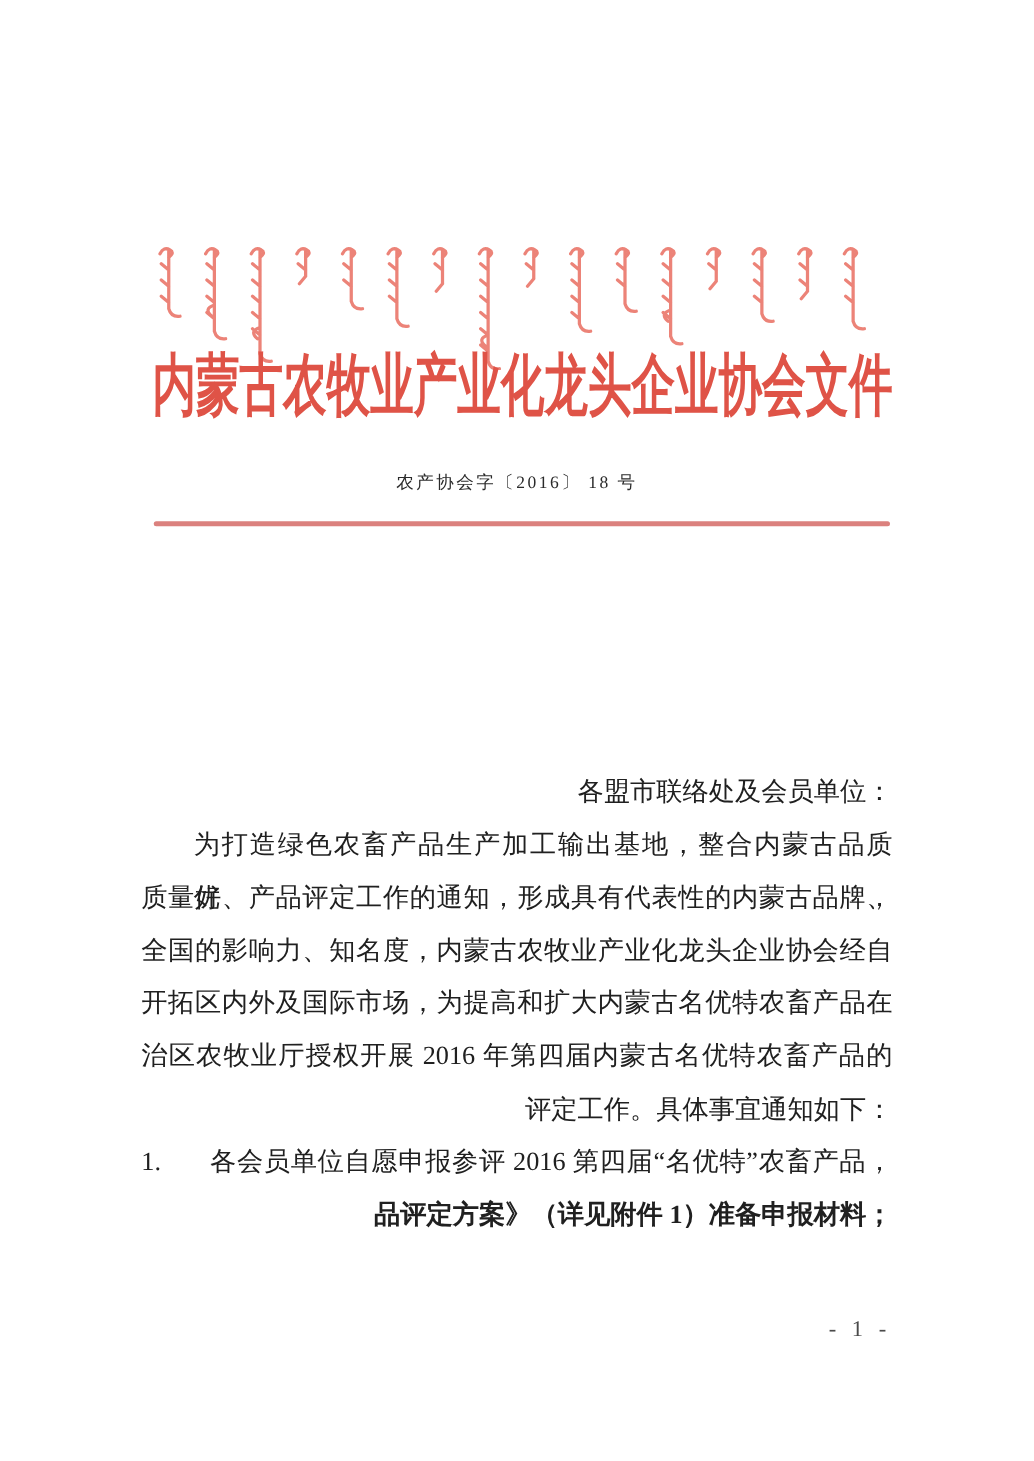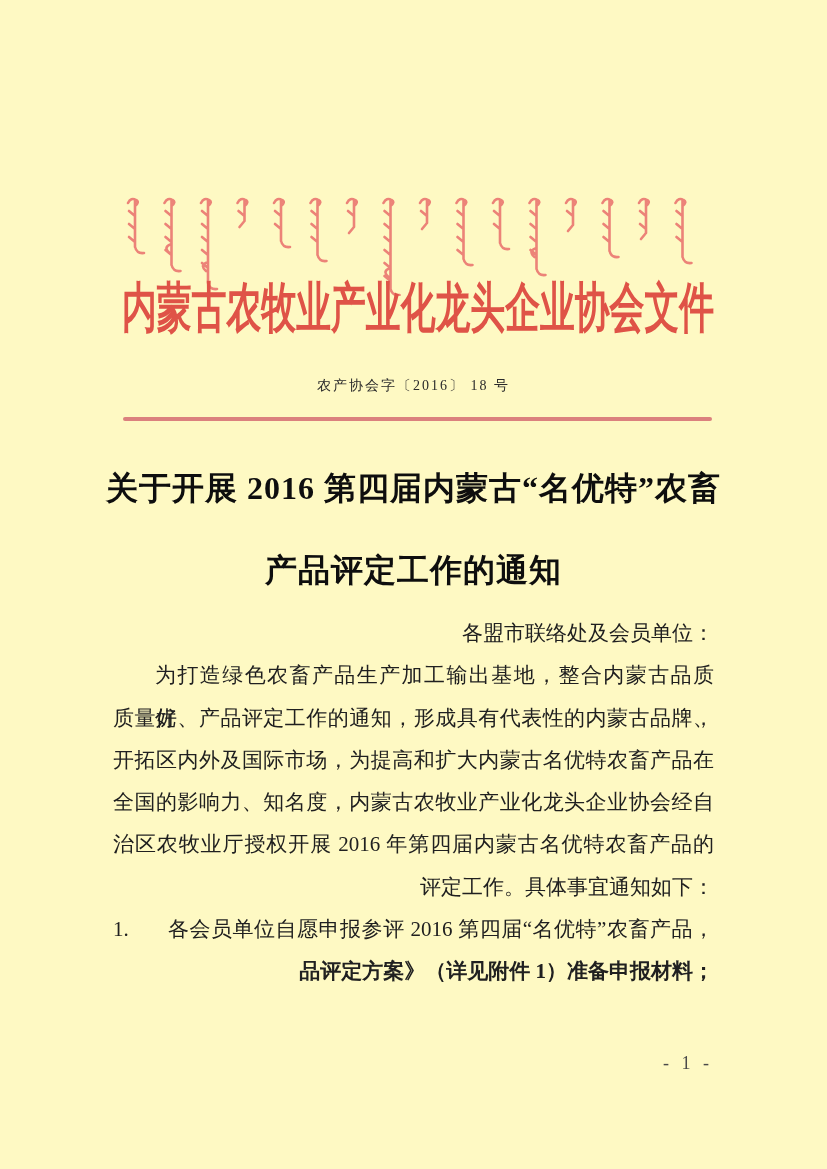--- a/index.html
+++ b/index.html
@@ -1,21 +1,21 @@
 <!DOCTYPE html>
 <html lang="zh"><head>
 <meta charset="utf-8">
 <style>
   html, body { margin: 0; padding: 0; background: #9a9a9a; }
   .page {
     position: relative;
     width: 827px;
     height: 1169px;
     margin: 0 auto;
-    background: #fef9c3;
+    background: #ffffff;
     overflow: hidden;
     font-family: "Liberation Serif", "DejaVu Serif", serif;
     color: #242424;
   }
   
   .mongol-banner {
     position: absolute;
     left: 125px;
     top: 196px;
     width: 580px;
@@ -132,31 +132,27 @@
       <path d="M514,7 q3,-6 8,-3 q4,2 -1,6 M521,5 V37 M521,20 l-6,-5 M521,33 l-6,-5 M521,37 l-5,6 " fill="none" stroke="#ec8378" stroke-width="2.6" stroke-linecap="round" stroke-linejoin="round"></path>
       <path d="M550.5,7 q3,-6 8,-3 q4,2 -1,6 M557.5,5 V61 M557.5,20 l-6,-5 M557.5,33 l-6,-5 M557.5,46 l-6,-5 M557.5,61 q2,7 9,6 " fill="none" stroke="#ec8378" stroke-width="2.6" stroke-linecap="round" stroke-linejoin="round"></path>
     </svg>
 
   <div class="org-title" id="org-title" style="color: rgb(223, 83, 71);">内蒙古农牧业产业化龙头企业协会文件</div>
 
   <div class="doc-number">农产协会字〔2016〕 18 号</div>
 
   <div class="red-rule" id="red-rule" style="background: rgb(219, 129, 126);"></div>
 
-  <div class="doc-title">
-    <div class="t-line">关于开展 2016 第四届内蒙古“名优特”农畜</div>
-    <div class="t-line">产品评定工作的通知</div>
-  </div>
 
   <div class="body-block" id="body-lines">
       <div class="line plain"><span>各盟市联络处及会员单位：</span></div>
       <div class="line para-first"><span>为打造绿色农畜产品生产加工输出基地，整合内蒙古品质优、</span></div>
       <div class="line fill"><span>质量好、产品评定工作的通知，形成具有代表性的内蒙古品牌，</span></div>
+      <div class="line fill"><span>全国的影响力、知名度，内蒙古农牧业产业化龙头企业协会经自</span></div>
       <div class="line fill"><span>开拓区内外及国际市场，为提高和扩大内蒙古名优特农畜产品在</span></div>
-      <div class="line fill"><span>全国的影响力、知名度，内蒙古农牧业产业化龙头企业协会经自</span></div>
       <div class="line fill"><span>治区农牧业厅授权开展 2016 年第四届内蒙古名优特农畜产品的</span></div>
       <div class="line plain"><span>评定工作。具体事宜通知如下：</span></div>
       <div class="line li-first"><span class="li-marker">1.</span><span>各会员单位自愿申报参评 2016 第四届“名优特”农畜产品，</span></div>
       <div class="line li-cont"><span>品评定方案》（详见附件 1）准备申报材料；</span></div>
     </div>
 
   <div class="page-number">- 1 -</div>
 
 </div>
 

